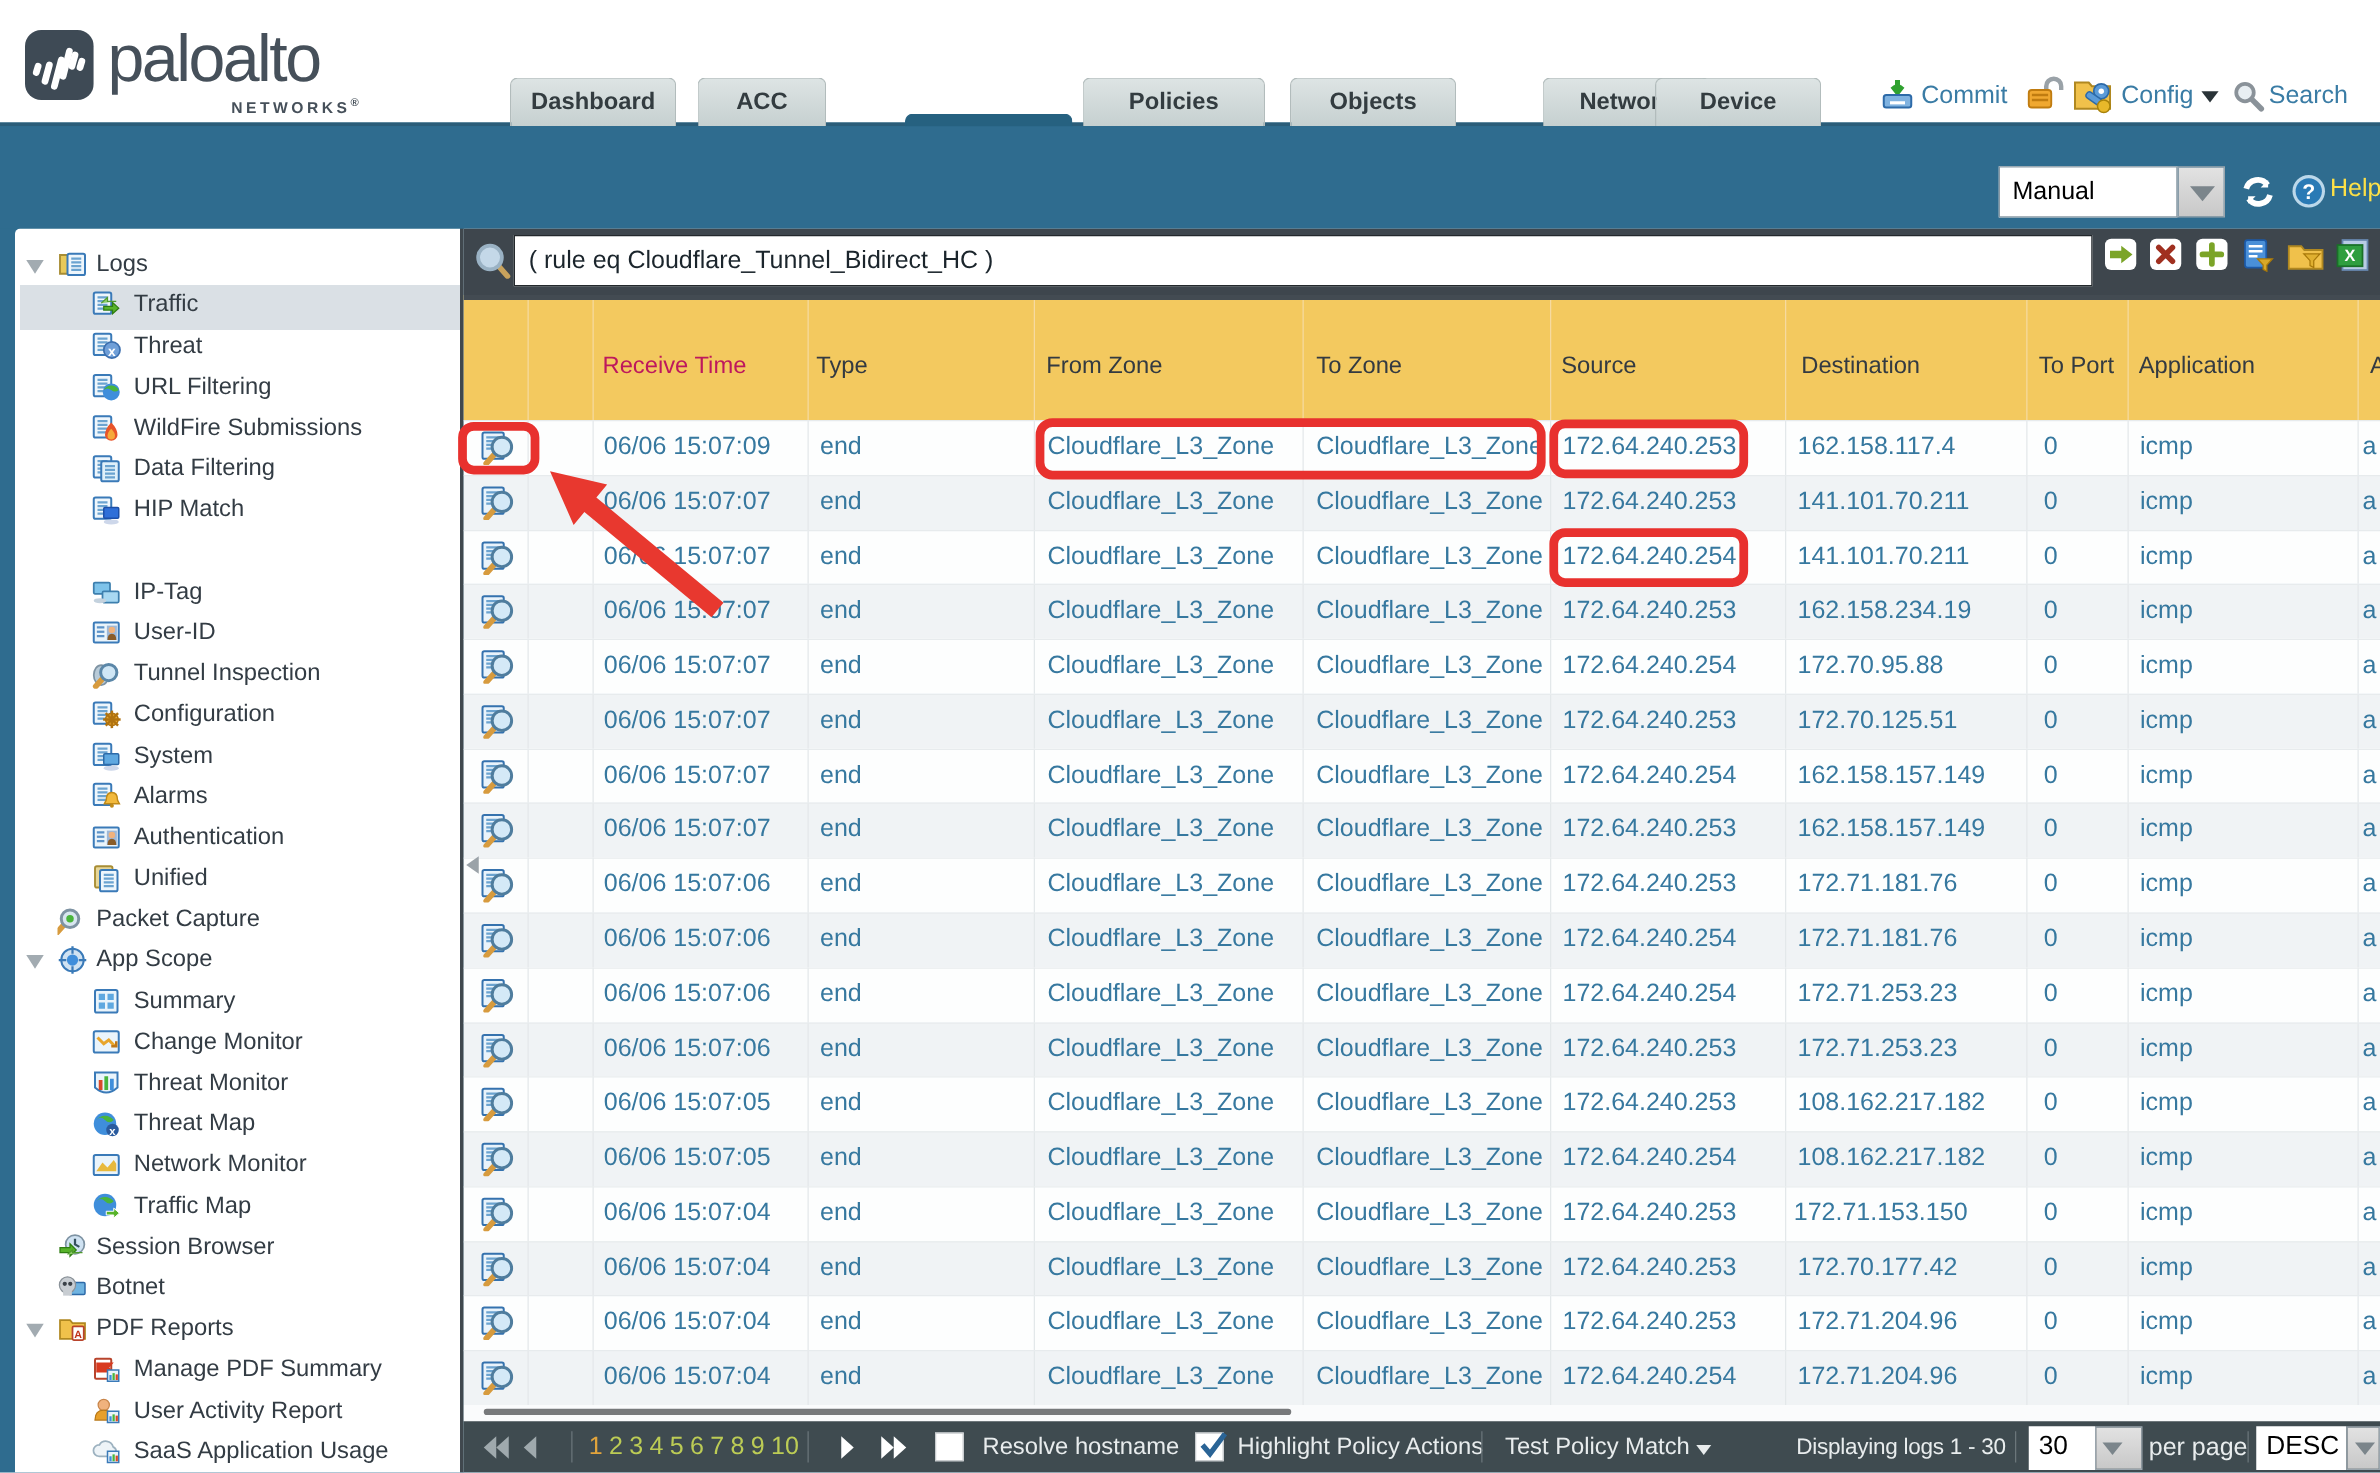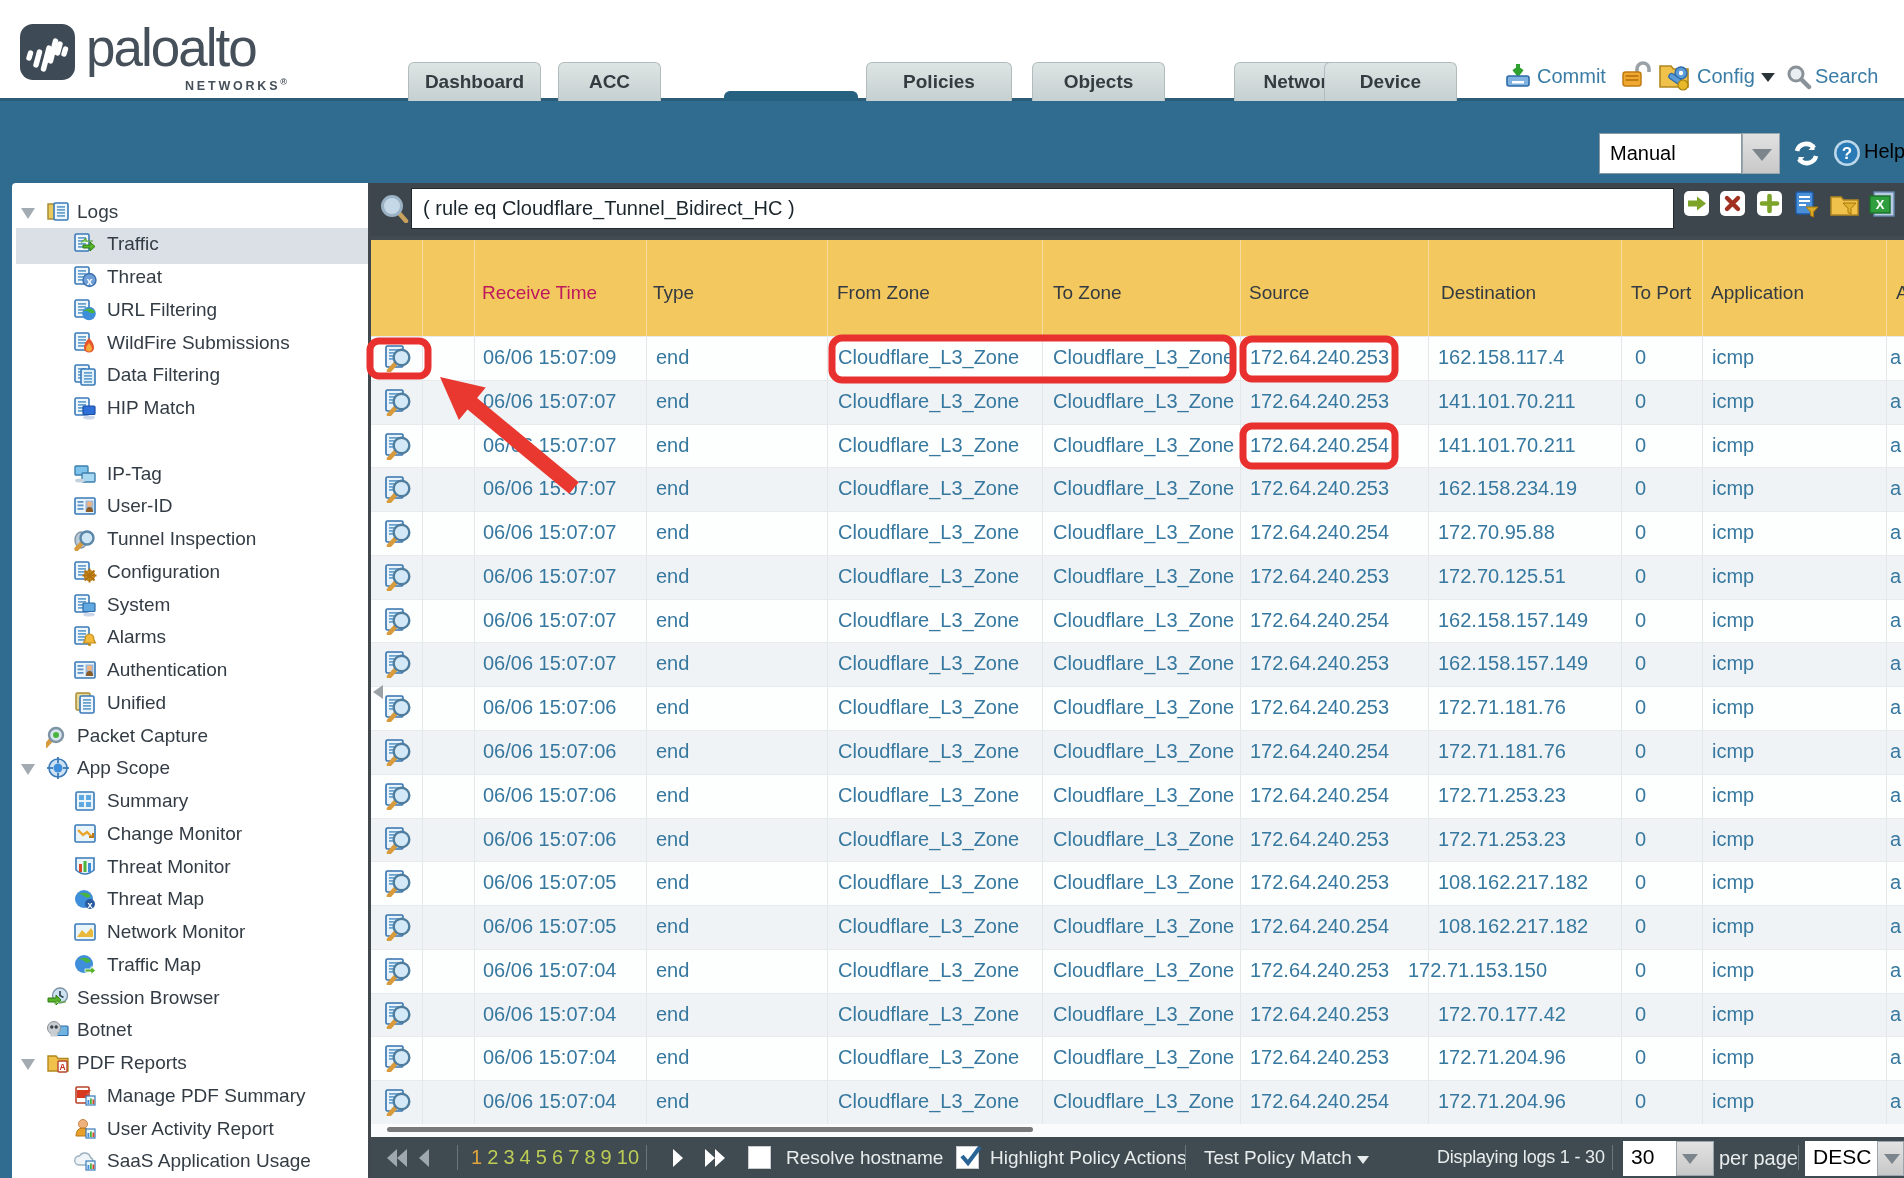--- a/index.html
+++ b/index.html
@@ -12,21 +12,21 @@
   #logonet { left:185px; top:77px; font-size:12.5px; color:#46505A; font-weight:bold; letter-spacing:2.8px; }
   .tab { position:absolute; top:62px; height:39px; border-radius:6px 6px 0 0;
          background:linear-gradient(#dde4e4,#c6d0d0); border:1px solid #b2bcbc; border-bottom:none;
          color:#333c40; font-size:19px; font-weight:bold; text-align:center; line-height:38px; }
   .tab.active { background:#266180; border-color:#266180; color:#ffffff; }
   .hlink { position:absolute; top:65px; font-size:20px; color:#3A7CA5; }
   #band { left:0; top:101px; width:1904px; height:82px; background:#2F6C8F; }
   #manualsel { left:1599px; top:133px; width:143px; height:41px; background:#ffffff; border:1px solid #8a9aa5; }
   #manualsel span { position:absolute; left:10px; top:8px; font-size:20px; color:#000; }
   #manualbtn { left:1742px; top:133px; width:38px; height:41px; background:linear-gradient(#e2e2e2,#c8c8c8); border:1px solid #9aa5ad; }
-  #helptxt { left:1864px; top:140px; font-size:20px; color:#000000; }
+  #helptxt { left:1864px; top:140px; font-size:20px; color:#fde047; }
   #sidebar { left:12px; top:183px; width:356px; height:995px; background:#ffffff; border-radius:4px 0 0 0; }
   #sidebrd { left:368px; top:183px; width:3px; height:995px; background:#40484E; }
   .titem { position:absolute; left:0; width:356px; height:33px; }
   .titem .sel { position:absolute; left:4px; right:0; top:0px; bottom:-3px; background:#DAE0E5; }
   .titem .tri { position:absolute; left:9px; top:12px; width:0; height:0;
                 border-left:7px solid transparent; border-right:7px solid transparent; border-top:11px solid #a2abb1; }
   .titem .ic { position:absolute; top:4px; }
   .titem .lb { position:absolute; top:5px; font-size:19px; color:#333C44; }
   .l0 .ic { left:34px; } .l0 .lb { left:65px; }
   .l1 .ic { left:61px; } .l1 .lb { left:95px; }
@@ -961,21 +961,21 @@
             <rect x="5" y="11" width="11" height="1.8" fill="#6ba3d0"></rect>
             <rect x="5" y="14" width="11" height="1.8" fill="#6ba3d0"></rect>
             <line x1="12.04" y1="18.96" x2="5.02" y2="26.759999999999998" stroke="#d79b3e" stroke-width="4.6" stroke-linecap="round"></line>
             <circle cx="17.5" cy="13.5" r="7.8" fill="#d4e9f7" stroke="#4f7d9e" stroke-width="2.4"></circle>
           </svg></div>
         <div class="cell" style="left:112px;">06/06 15:07:04</div>
         <div class="cell" style="left:285px;">end</div>
         <div class="cell" style="left:467px;">Cloudflare_L3_Zone</div>
         <div class="cell" style="left:682px;">Cloudflare_L3_Zone</div>
         <div class="cell" style="left:879px;">172.64.240.253</div>
-        <div class="cell" style="left:1037px;">172.71.153.150</div>
+        <div class="cell" style="left:1064px;">172.71.153.150</div>
         <div class="cell" style="left:1264px;">0</div>
         <div class="cell" style="left:1341px;">icmp</div>
         <div class="cell" style="left:1519px;">a</div>
       </div>
 <div class="rowline" style="top:612.92px"></div>
 <div class="row even" style="top:656.70px">
         <div class="vsep" style="left:51px"></div>
         <div class="vsep" style="left:103px"></div>
         <div class="vsep" style="left:275px"></div>
         <div class="vsep" style="left:456px"></div>

